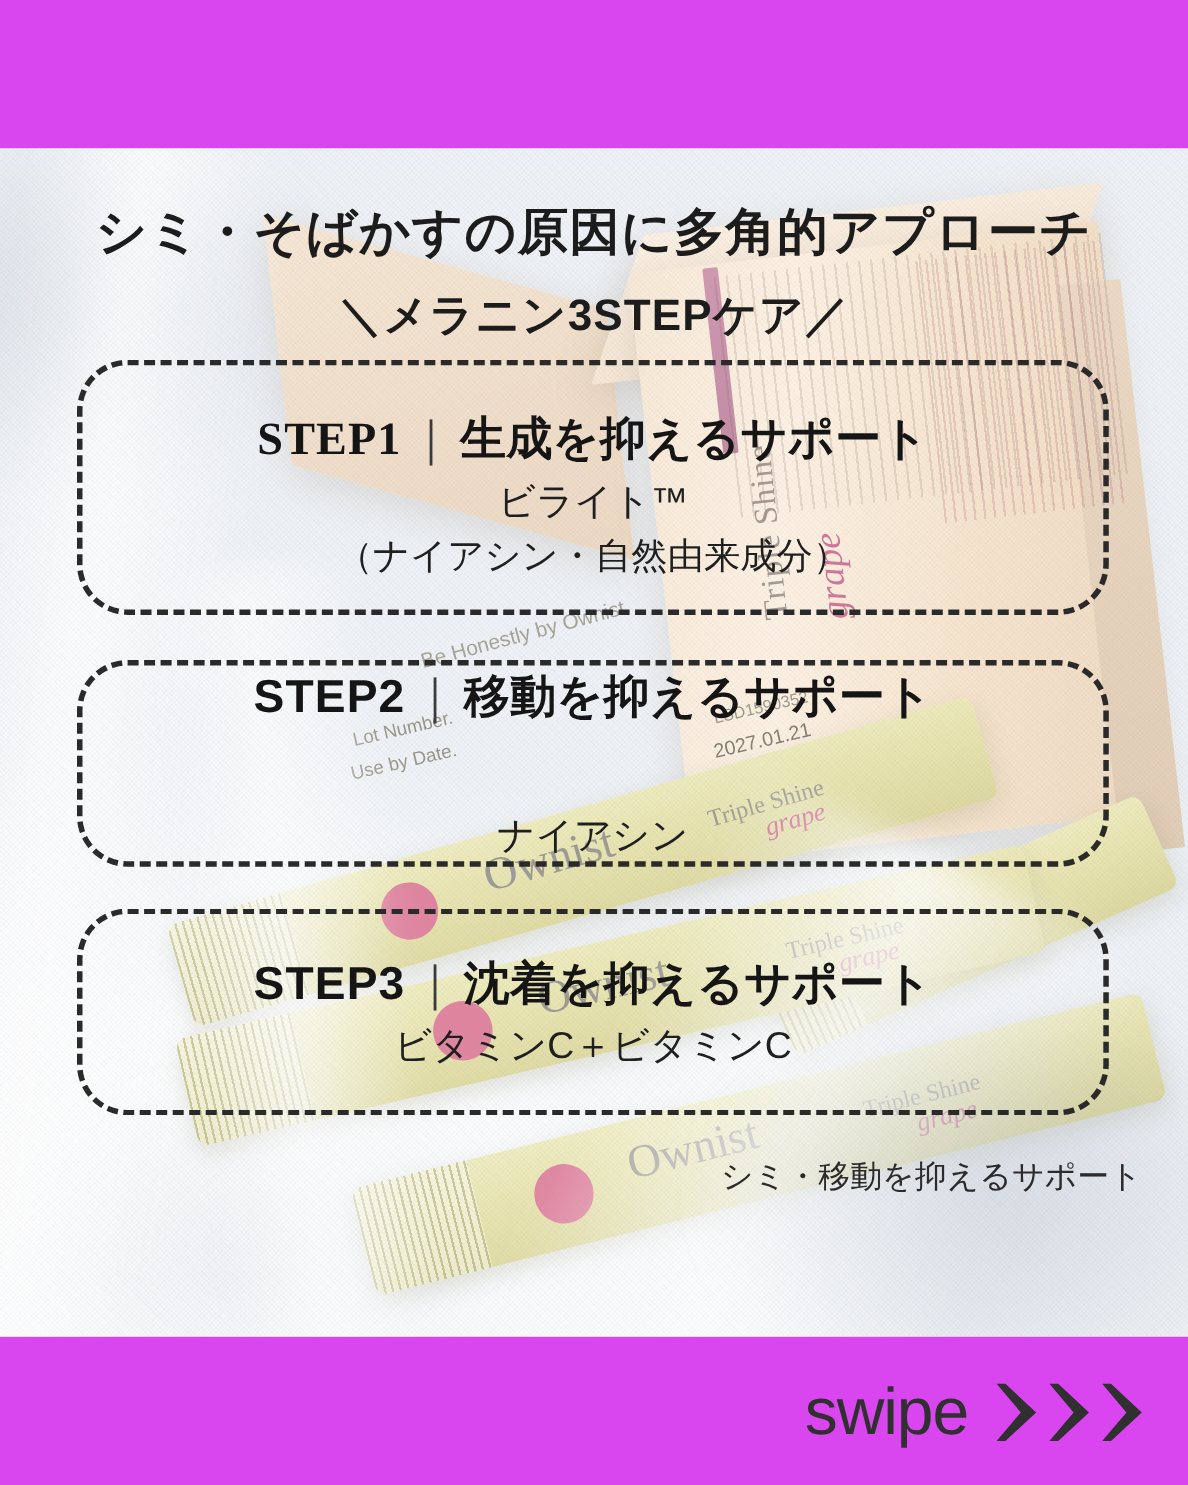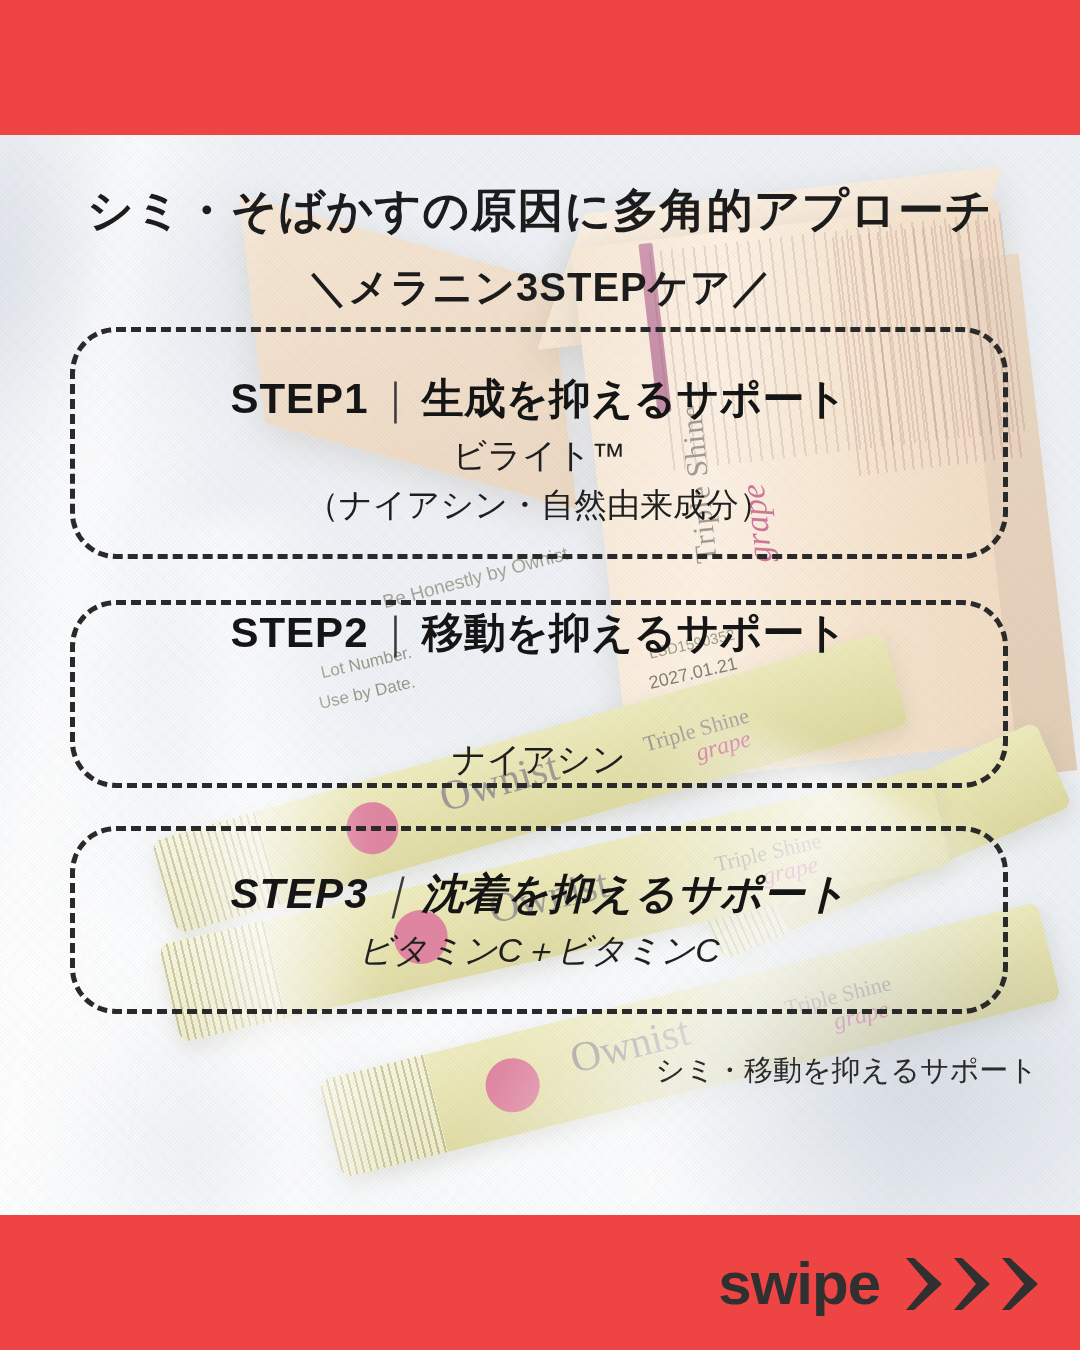--- a/index.html
+++ b/index.html
@@ -9,21 +9,21 @@
     background: #ffffff;
   }
   body {
     font-family: "Liberation Sans", "DejaVu Sans", sans-serif;
   }
 
   .canvas {
     position: relative;
     width: 1080px;
     height: 1350px;
-    background: #ef4444;
+    background: #d946ef;
     overflow: hidden;
   }
 
   
   .photo {
     position: absolute;
     left: 0;
     top: 135px;
     width: 1080px;
     height: 1080px;
@@ -238,21 +238,21 @@
     border: 5px dashed #2a2a2a;
     border-radius: 46px;
     box-sizing: border-box;
     display: flex;
     flex-direction: column;
     align-items: center;
     justify-content: center;
   }
   .box1 { top: 327px; height: 232px; }
   .box2 { top: 600px; height: 188px; justify-content: space-between; }
-  .box3 { top: 826px; height: 188px; font-style: italic; }
+  .box3 { top: 826px; height: 188px; }
 
   .step-title {
     font-size: 42px;
     font-weight: bold;
     color: #151515;
     letter-spacing: 0px;
     white-space: nowrap;
   }
   .step-title .num { letter-spacing: 1px; }
   .step-title .bar { color: #3a3a3a; font-weight: normal; padding: 0 6px; }
@@ -261,21 +261,21 @@
     color: #1f1f1f;
     margin-top: 6px;
     white-space: nowrap;
   }
   .step-sub2 {
     font-size: 33px;
     color: #1f1f1f;
     margin-top: 4px;
     white-space: nowrap;
   }
-  .box1 .step-title { margin-top: 13px; }
+  .box1 .step-title { margin-top: 13px; font-family: Liberation Serif, serif; }
 
   .footnote {
     position: absolute;
     right: 42px;
     top: 1050px;
     text-align: right;
     font-size: 29px;
     line-height: 1.42;
     color: #2b2b2b;
   }
@@ -284,21 +284,21 @@
   .swipe {
     position: absolute;
     right: 38px;
     bottom: 32px;
     display: flex;
     align-items: center;
     gap: 22px;
   }
   .swipe-label {
     font-size: 60px;
-    font-weight: bold;
+    font-weight: normal;
     color: #303030;
     letter-spacing: -1px;
   }
   .chevrons { display: flex; align-items: center; gap: 4px; }
   .chevrons svg { display: block; }
 </style>
 </head>
 <body>
 
 <div class="canvas">

